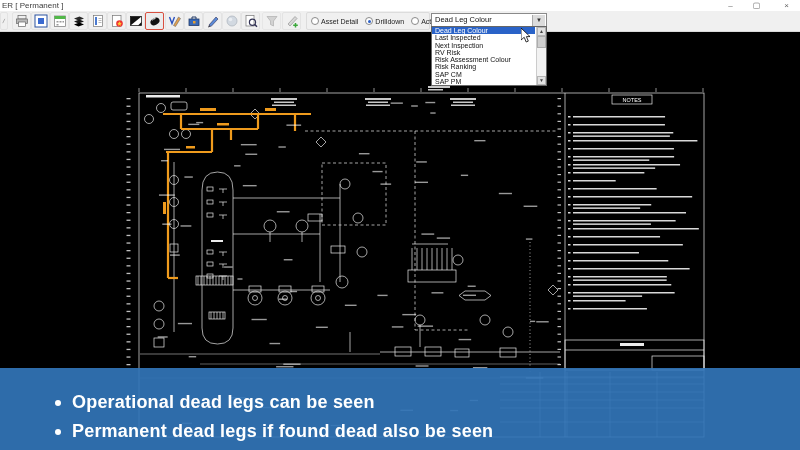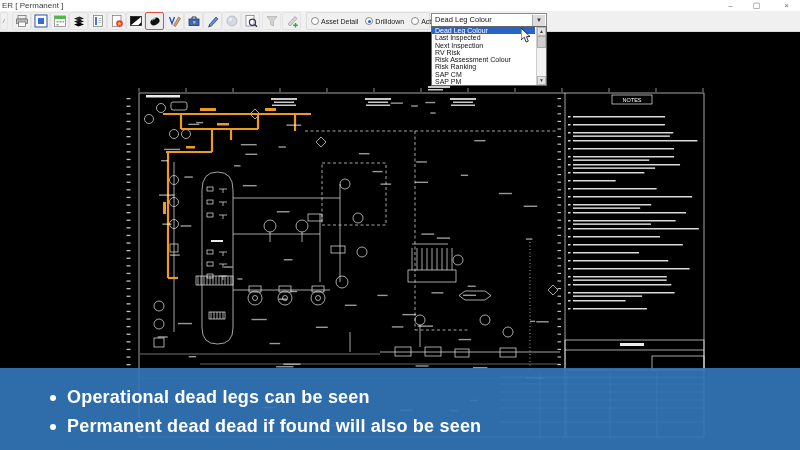--- a/index.html
+++ b/index.html
@@ -30,21 +30,21 @@
   .list-item.sel{background:#2a63c8;color:#fff;}
   .list-scroll{position:absolute;right:0;top:0;bottom:0;width:10px;background:#f2f2f2;border-left:1px solid #ccc;box-sizing:border-box;}
   .scroll-btn{position:absolute;left:0;width:9px;height:9px;background:#e2e2e2;border:1px solid #b5b5b5;box-sizing:border-box;font-size:5px;line-height:7px;text-align:center;color:#444;}
   #scroll-up{top:0}#scroll-down{bottom:0}
   .scroll-thumb{position:absolute;left:0;top:9px;width:9px;height:12px;background:#cfcfcf;border:1px solid #adadad;box-sizing:border-box;}
   
   .canvas{position:absolute;left:0;top:32px;width:800px;height:418px;background:#000;}
   .canvas svg{position:absolute;left:0;top:0;}
   
   .banner{position:absolute;left:0;top:336px;width:800px;height:82px;background:rgba(50,116,183,0.93);z-index:20;}
-  .banner ul{list-style:none;margin:4px;padding:11px 0 0 46px;}
+  .banner ul{list-style:none;margin:9px;padding:11px 0 0 46px;}
   .banner li{display:flex;align-items:center;height:29px;color:#fff;font-size:18px;font-weight:bold;letter-spacing:.2px;white-space:nowrap;}
   .banner .dot{width:6px;height:6px;border-radius:50%;background:#fff;margin-right:11px;flex:none;}
   
   .cursor{position:absolute;left:521px;top:28px;z-index:40;}
 </style>
 </head>
 <body>
 
 <div class="screen">
 
@@ -604,21 +604,21 @@
     </svg>
 
     <div class="banner">
       <ul id="banner-list">
           <li>
             <span class="dot"></span>
             <span>Operational dead legs can be seen</span>
           </li>
           <li>
             <span class="dot"></span>
-            <span>Permanent dead dead if found will also be seen</span>
+            <span>Permanent dead legs if found dead also be seen</span>
           </li>
         </ul>
     </div>
   </div>
 
   <svg class="cursor" width="12" height="16">
     <polygon points="0,0 0,12 3.2,9.3 5.2,14 7.3,13.1 5.4,8.6 9,8.6" fill="#fff" stroke="#000" stroke-width="0.8"></polygon>
   </svg>
 
 </div>

